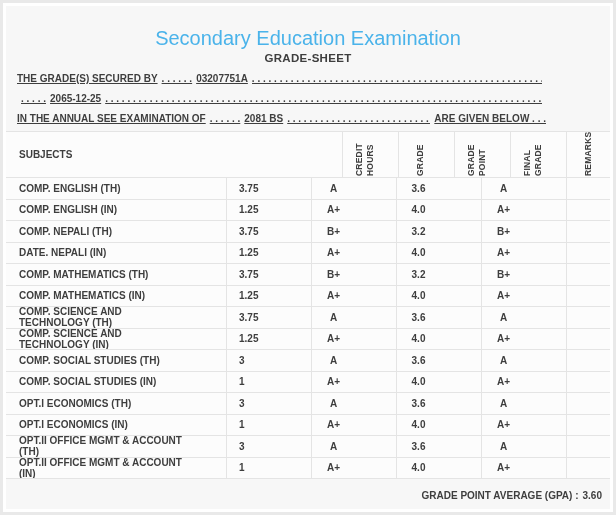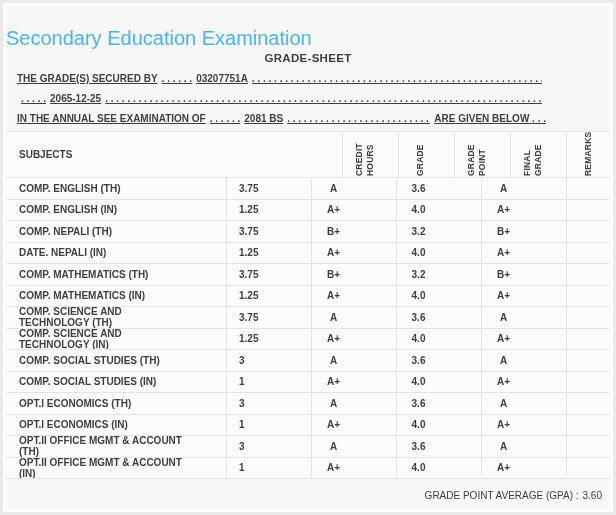--- a/index.html
+++ b/index.html
@@ -12,20 +12,21 @@
     overflow:hidden;
   }
   .card {
     margin:3px;
     width:610px; height:509px;
     border:3px solid #ffffff;
     background:#f7f7f7;
   }
   .title {
     margin-top:21px;
+    text-align:center;
     font-size:20px;
     font-weight:400;
     color:#4ab3ea;
     line-height:22px;
   }
   .subtitle {
     margin-top:3px;
     text-align:center;
     font-size:11.5px;
     font-weight:700;
@@ -85,21 +86,21 @@
     line-height:10.5px;
     font-weight:700;
     letter-spacing:.2px;
     color:#3e3e3e;
   }
   .gpa {
     margin-top:11px;
     padding-right:8px;
     text-align:right;
     font-size:10px;
-    font-weight:400;
+    font-weight:700;
   }
   .gpa .value { margin-left:4px; }
 </style>
 </head>
 <body>
 
 <div class="card">
 
   <div class="title">Secondary Education Examination</div>
   <div class="subtitle">GRADE-SHEET</div>

